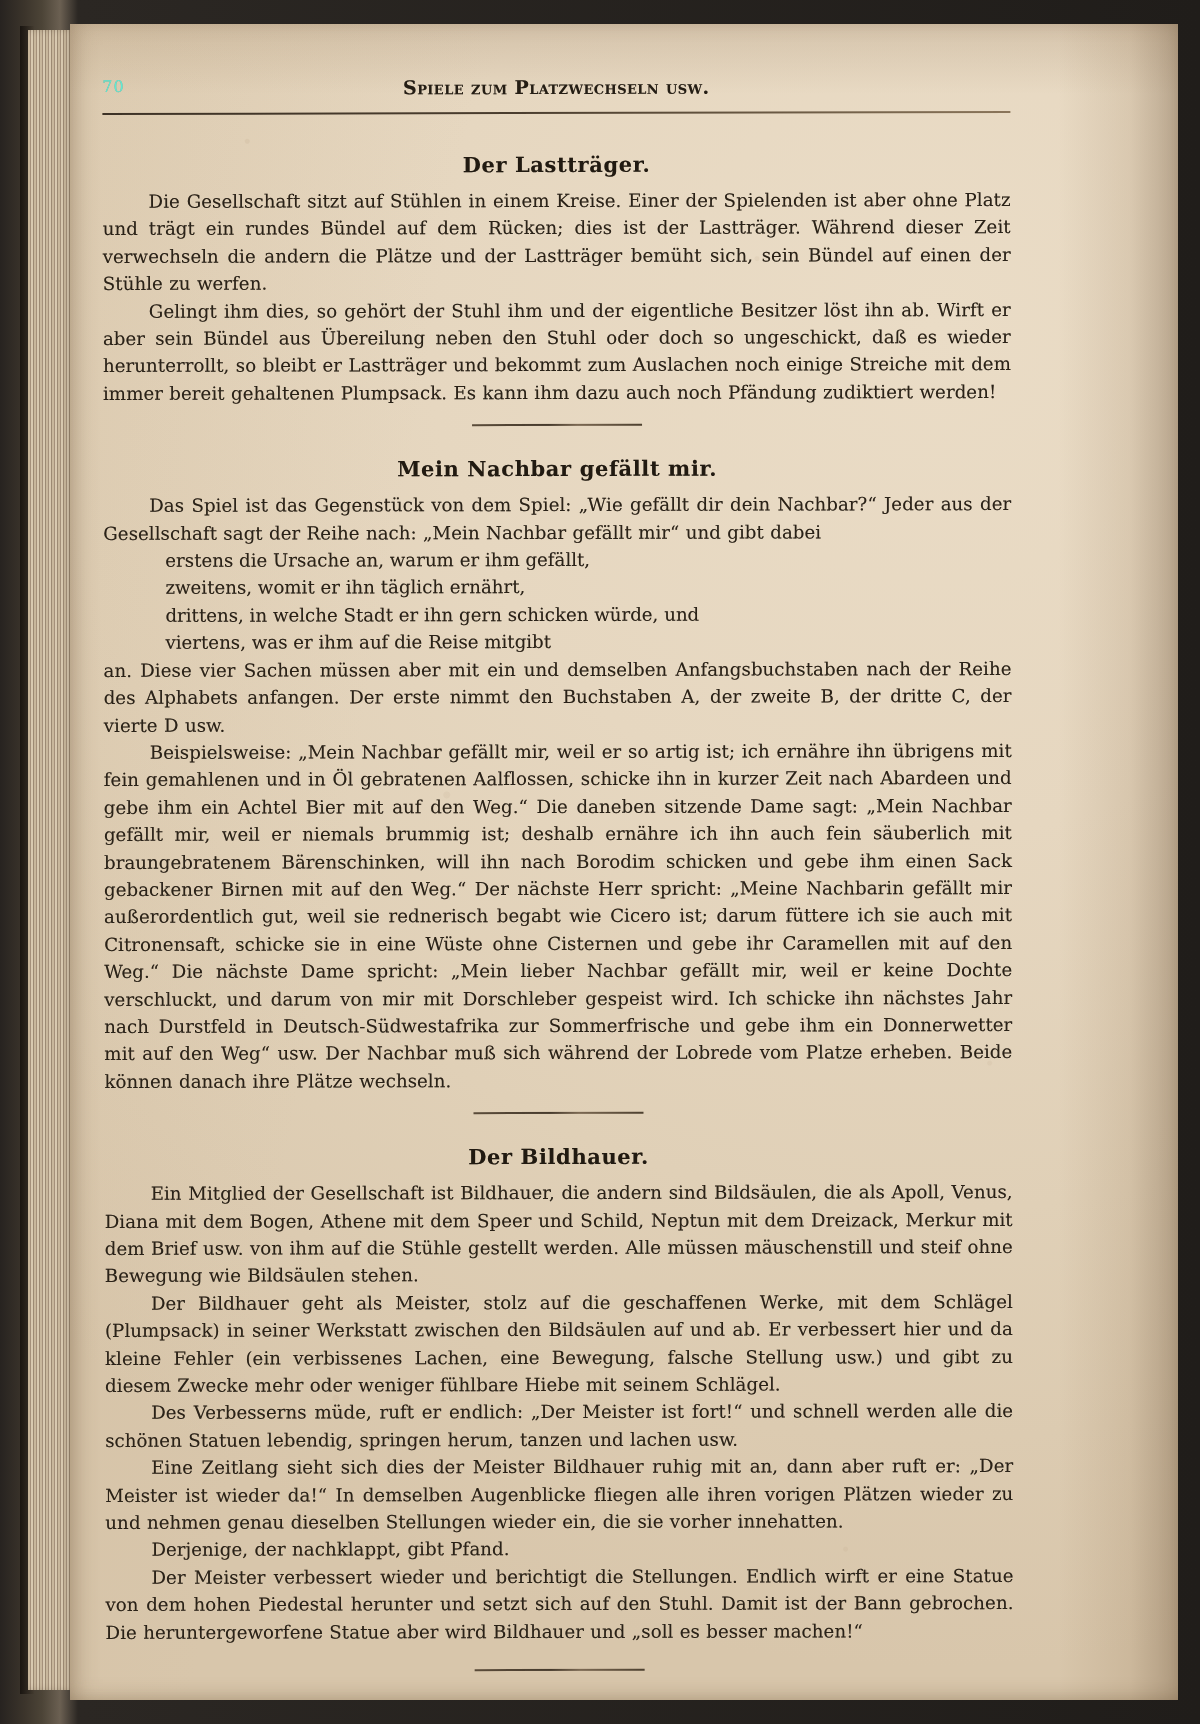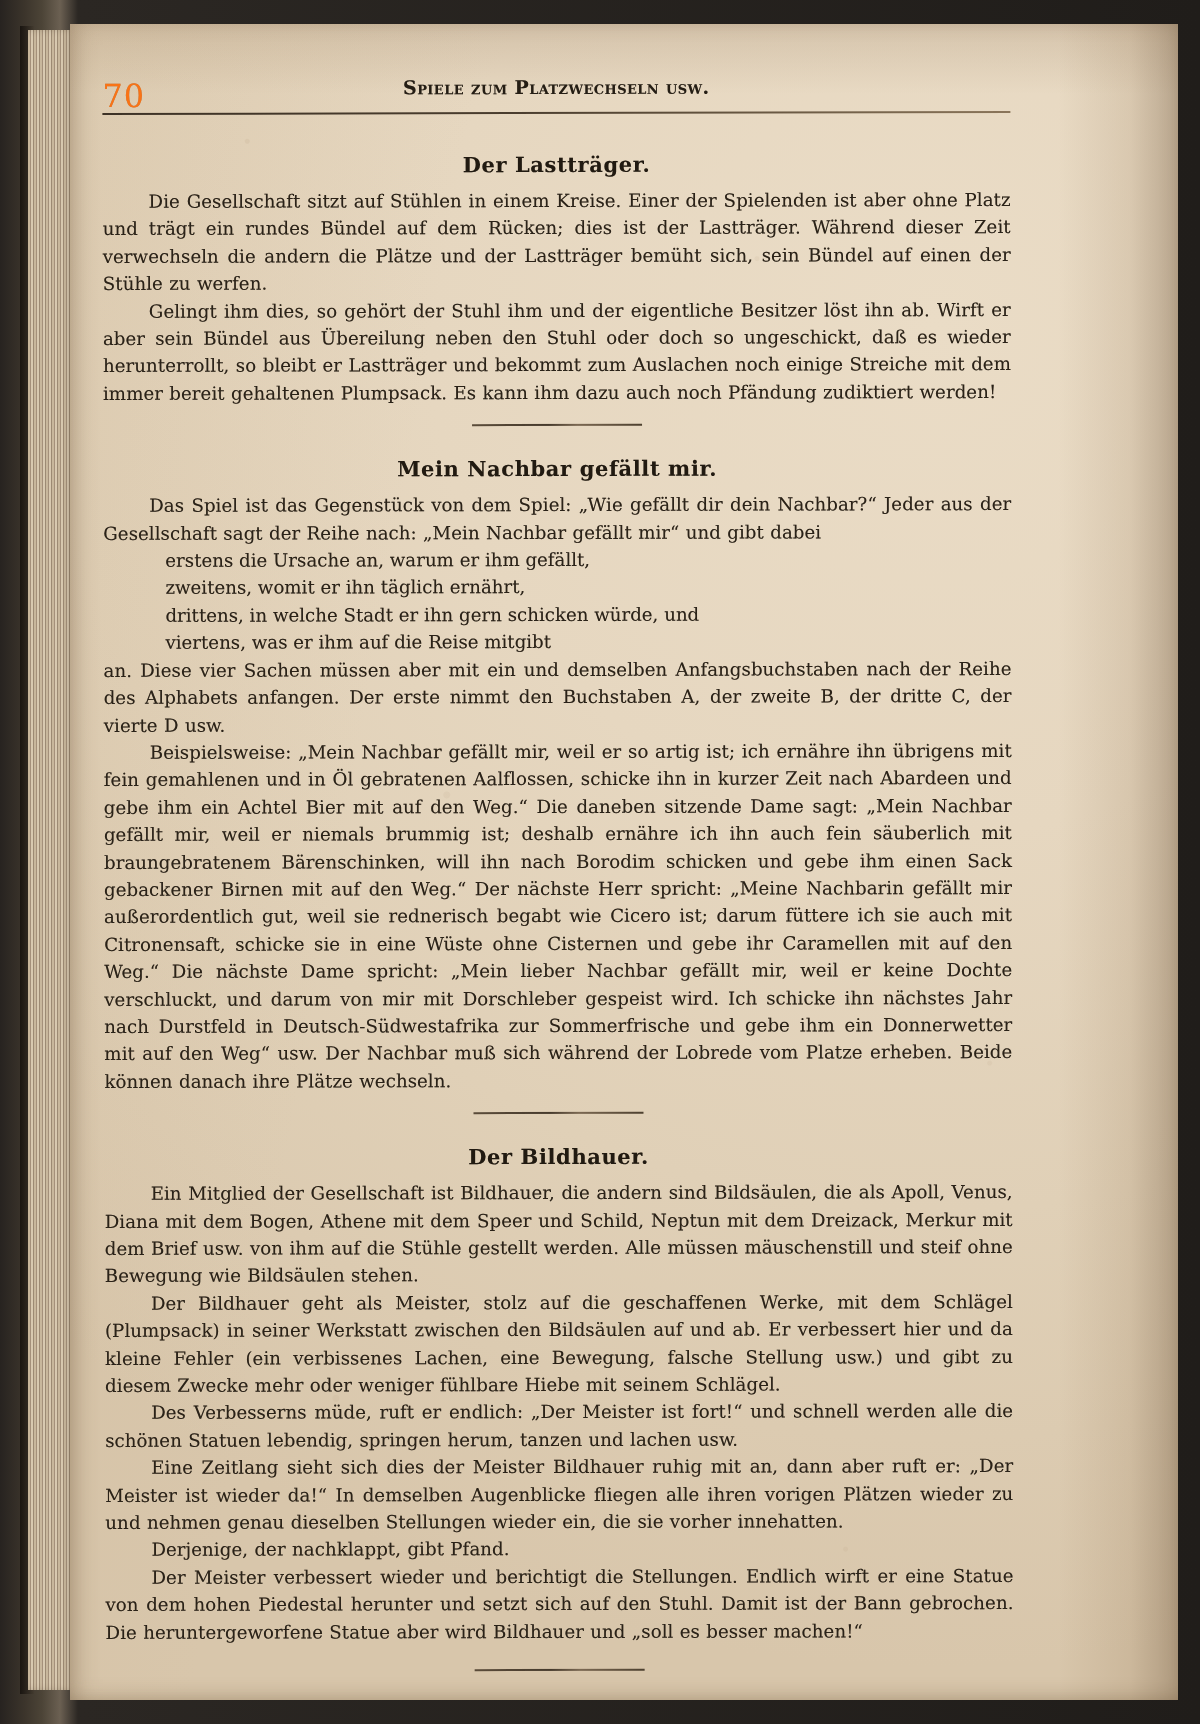--- a/index.html
+++ b/index.html
@@ -97,23 +97,23 @@
     transform: rotate(-0.12deg);
   }
 
   .runhead {
     display: flex;
     align-items: baseline;
     position: relative;
     height: 32px;
   }
   .folio {
-    font-size: 32px;
+    font-size: 16px;
     letter-spacing: 1px;
-    color: #f97316;
+    color: #5eead4;
     text-align: right;
   }
   .runhead-title {
     position: absolute;
     left: 0; right: 0;
     text-align: center;
     font-size: 19px;
     font-weight: 700;
     letter-spacing: .4px;
     color: #241d14;

